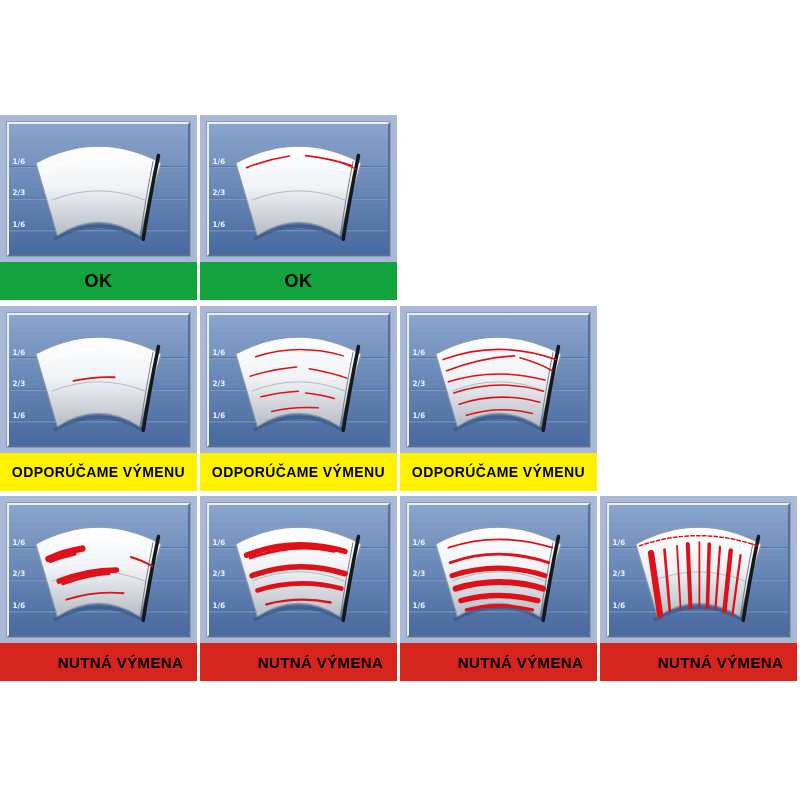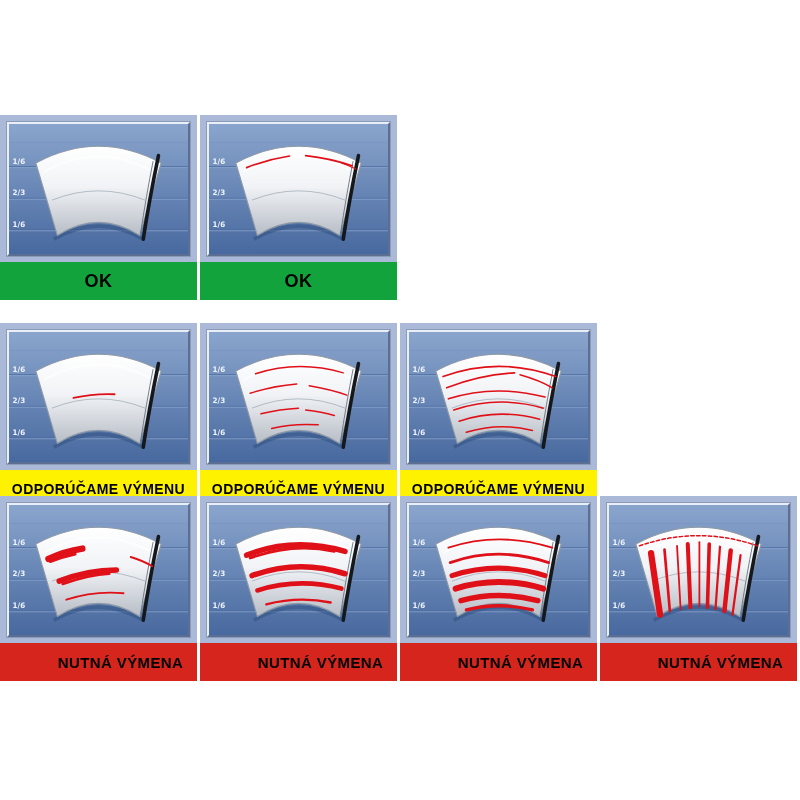--- a/index.html
+++ b/index.html
@@ -2,21 +2,21 @@
 <html><head>
 <meta charset="utf-8">
 <style>
   html,body{margin:0;padding:0;background:#ffffff;}
   .board{
     position:relative;width:800px;height:800px;background:#ffffff;overflow:hidden;
     font-family:"Liberation Sans",sans-serif;
   }
   .row{position:absolute;left:0;display:flex;gap:3px;}
   .row1{top:115px;}
-  .row2{top:323px;}
+  .row2{top:306px;}
   .row3{top:496px;}
   .cell{width:197px;height:185px;background:#aab9d8;display:flex;flex-direction:column;}
   .panel{
     margin:7px 7px 6px 7px;height:130px;
     border:2px solid;border-color:#eaeff7 #5c6f92 #5c6f92 #eaeff7;
     box-shadow:0 0 0 1px #8b9cb8;
     background:#5c80b4;
   }
   .panel svg{display:block;width:100%;height:100%;}
   .bar{

